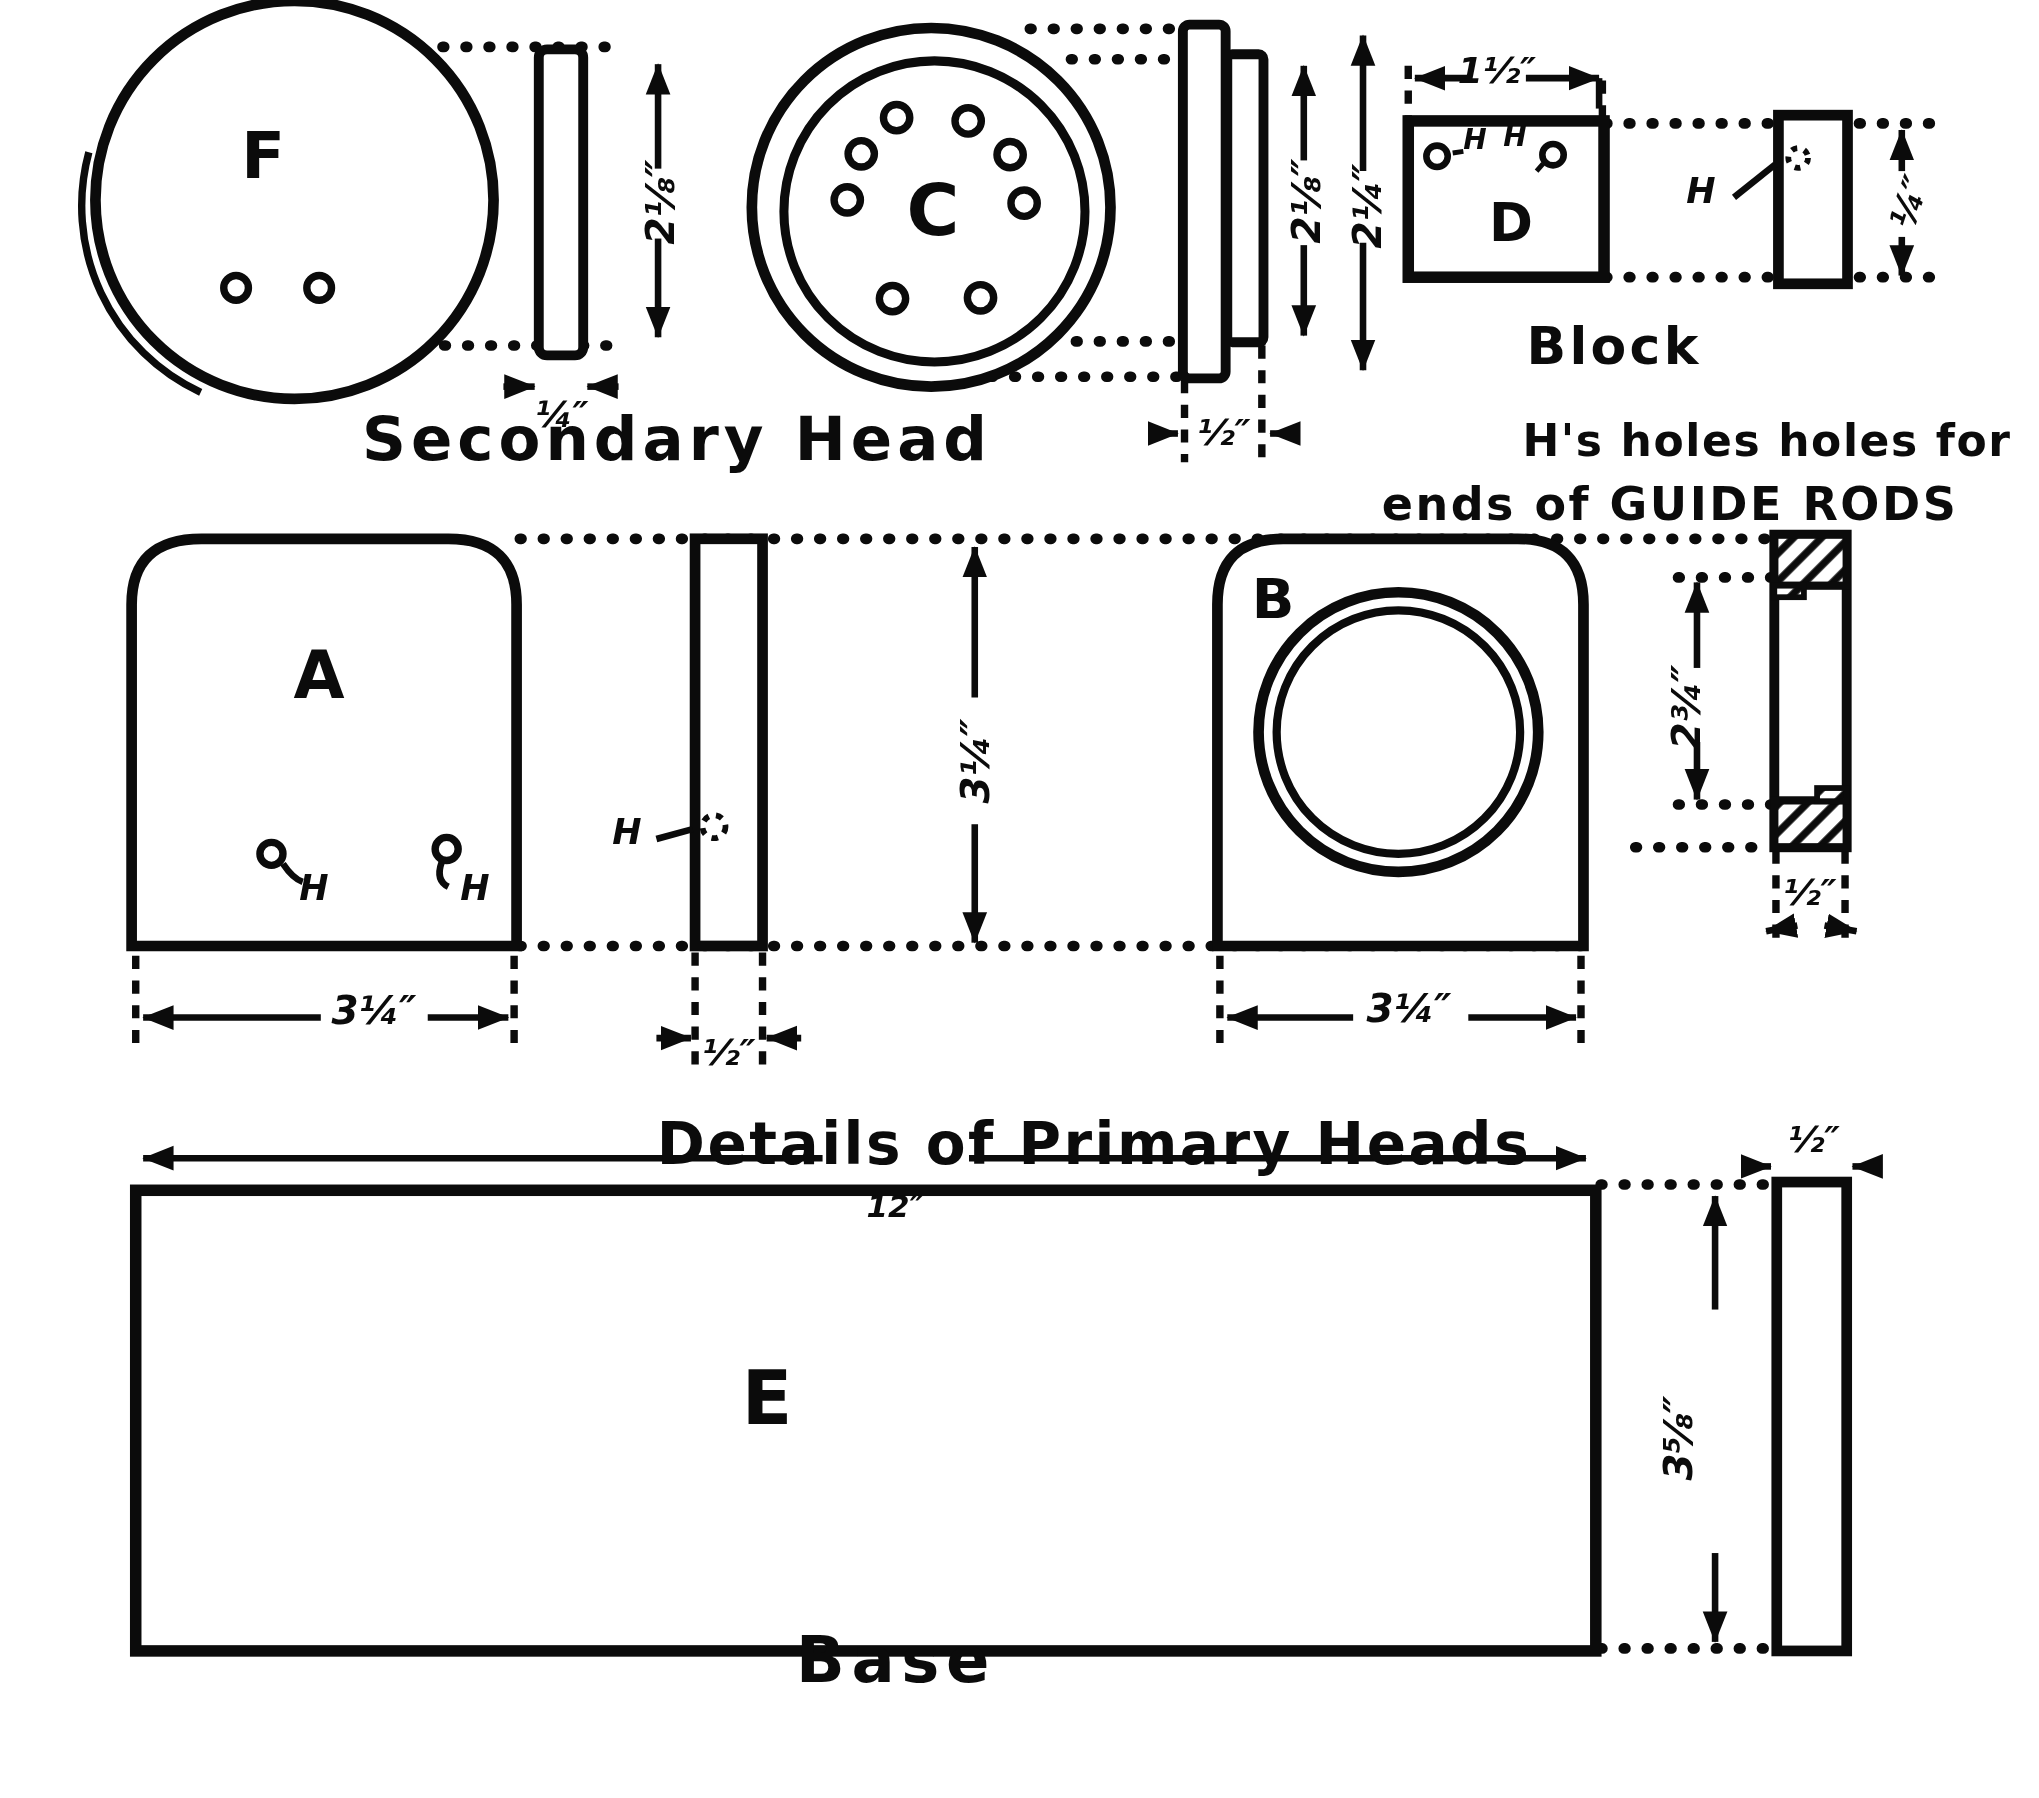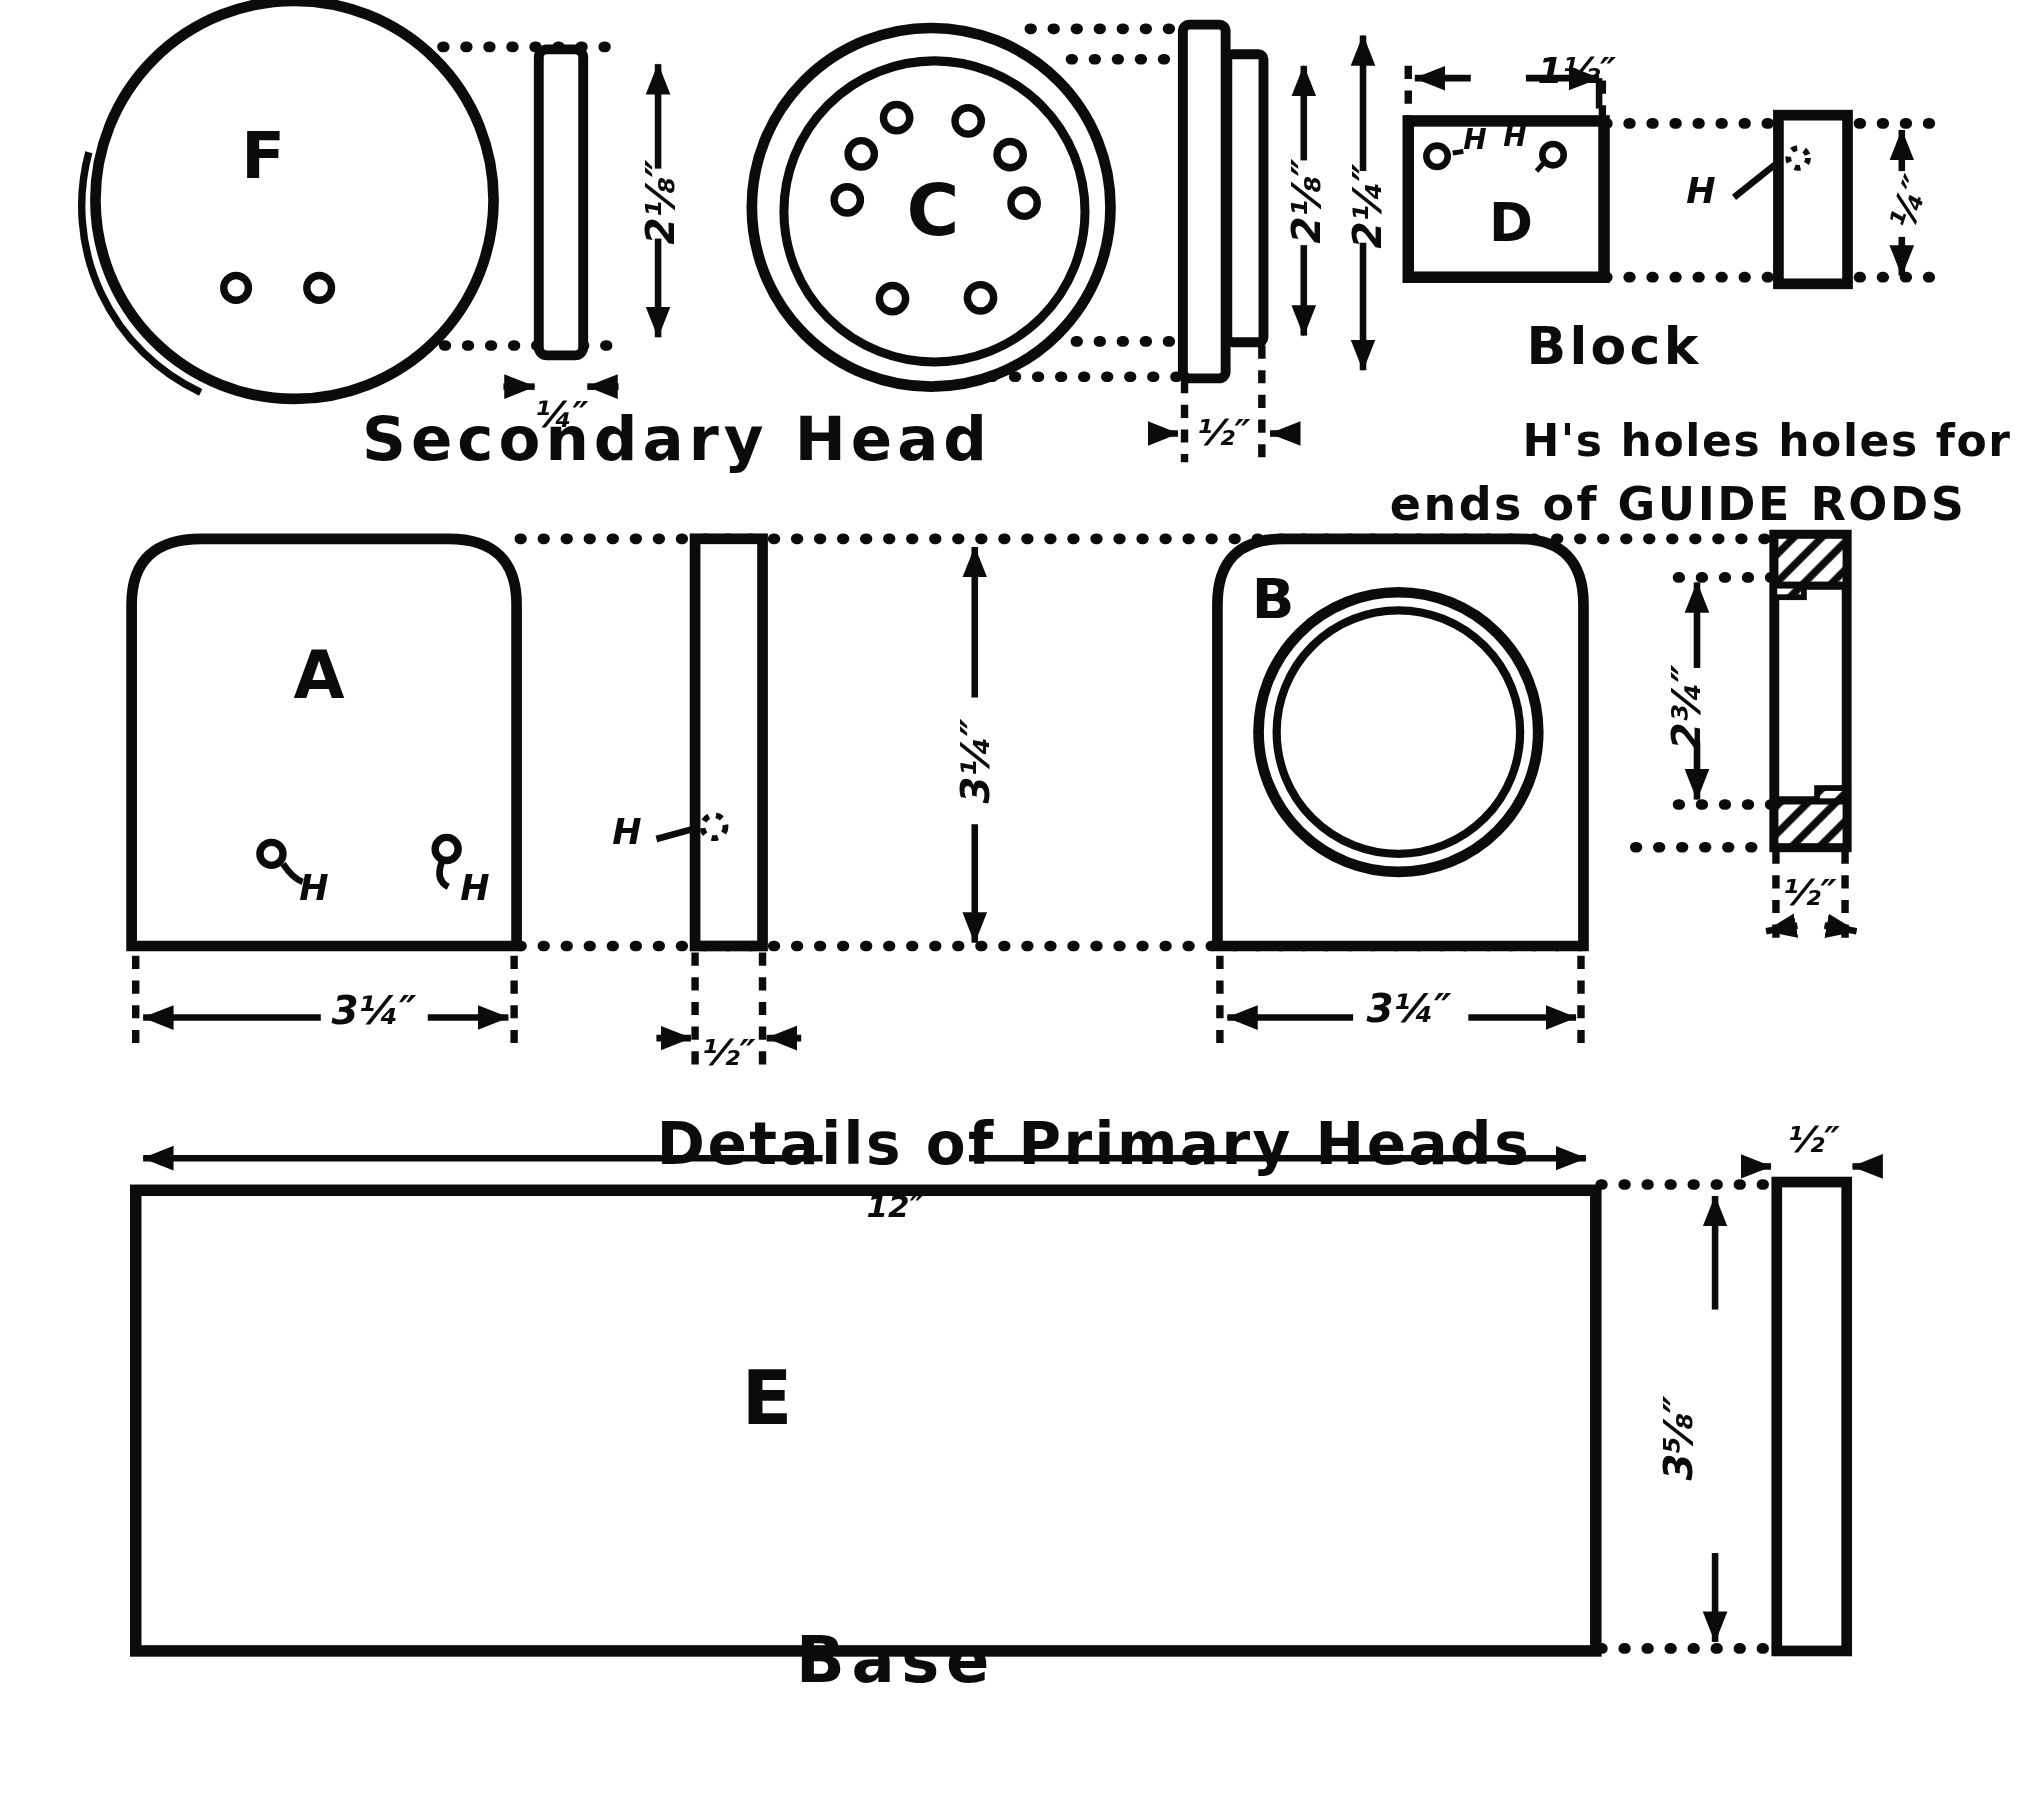--- a/index.html
+++ b/index.html
@@ -212,33 +212,33 @@
 <span class="lbl hlbl" style="left:1701px;top:191px;">H</span>
 <span class="lbl hlbl" style="left:314px;top:888px;">H</span>
 <span class="lbl hlbl" style="left:475px;top:888px;">H</span>
 <span class="lbl hlbl" style="left:627px;top:832px;">H</span>
 
 <span class="lbl dim rot" style="left:660px;top:202px;">2⅛″</span>
 <span class="lbl dim-sm" style="left:562px;top:415px;">¼″</span>
 <span class="lbl dim rot" style="left:1306px;top:201px;">2⅛″</span>
 <span class="lbl dim rot" style="left:1367px;top:206px;">2¼″</span>
 <span class="lbl dim-sm" style="left:1224px;top:433px;">½″</span>
-<span class="lbl dim-sm" style="left:1577px;top:71px;">1½″</span>
+<span class="lbl dim-sm" style="left:1497px;top:71px;">1½″</span>
 <span class="lbl dim-sm rot72" style="left:1910px;top:202px;">¼″</span>
 <span class="lbl dim" style="left:374px;top:1010px;">3¼″</span>
 <span class="lbl dim rot" style="left:975px;top:761px;">3¼″</span>
 <span class="lbl dim-sm" style="left:729px;top:1053px;">½″</span>
 <span class="lbl dim" style="left:1409px;top:1008px;">3¼″</span>
 <span class="lbl dim rot" style="left:1686px;top:707px;">2¾″</span>
 <span class="lbl dim-sm" style="left:1810px;top:893px;">½″</span>
 <span class="lbl dim" style="left:895px;top:1206px;font-size:31px;">12″</span>
 <span class="lbl dim rot" style="left:1678px;top:1438px;">3⅝″</span>
 <span class="lbl dim-sm" style="left:1814px;top:1140px;font-size:35px;">½″</span>
 
 <span class="lbl cap" style="left:677px;top:438px;font-size:61px;letter-spacing:5px;">Secondary Head</span>
 <span class="lbl cap" style="left:1614px;top:346px;font-size:52px;letter-spacing:3.3px;">Block</span>
 <span class="lbl cap" style="left:1767px;top:441px;font-size:44px;letter-spacing:1.6px;">H's holes holes for</span>
-<span class="lbl cap" style="left:1670px;top:504px;font-size:46px;letter-spacing:2.5px;margin-left:8px;">ends of GUIDE RODS</span>
+<span class="lbl cap" style="left:1670px;top:504px;font-size:46px;letter-spacing:2.5px;">ends of GUIDE RODS</span>
 <span class="lbl cap" style="left:1094px;top:1144px;font-size:58px;letter-spacing:2.5px;">Details of Primary Heads</span>
 <span class="lbl cap" style="left:896px;top:1660px;font-size:64px;letter-spacing:6.6px;">Base</span>
 
 </div>
 
 
 </body></html>

